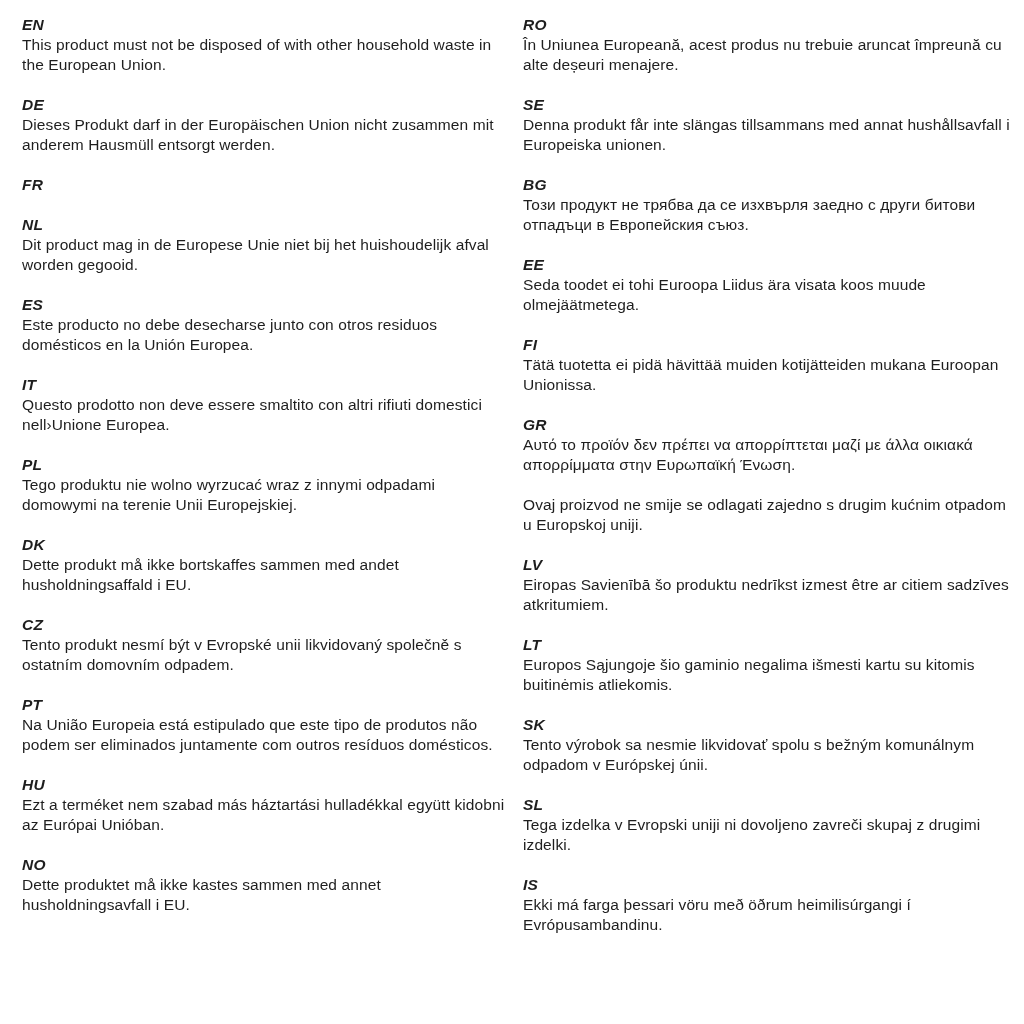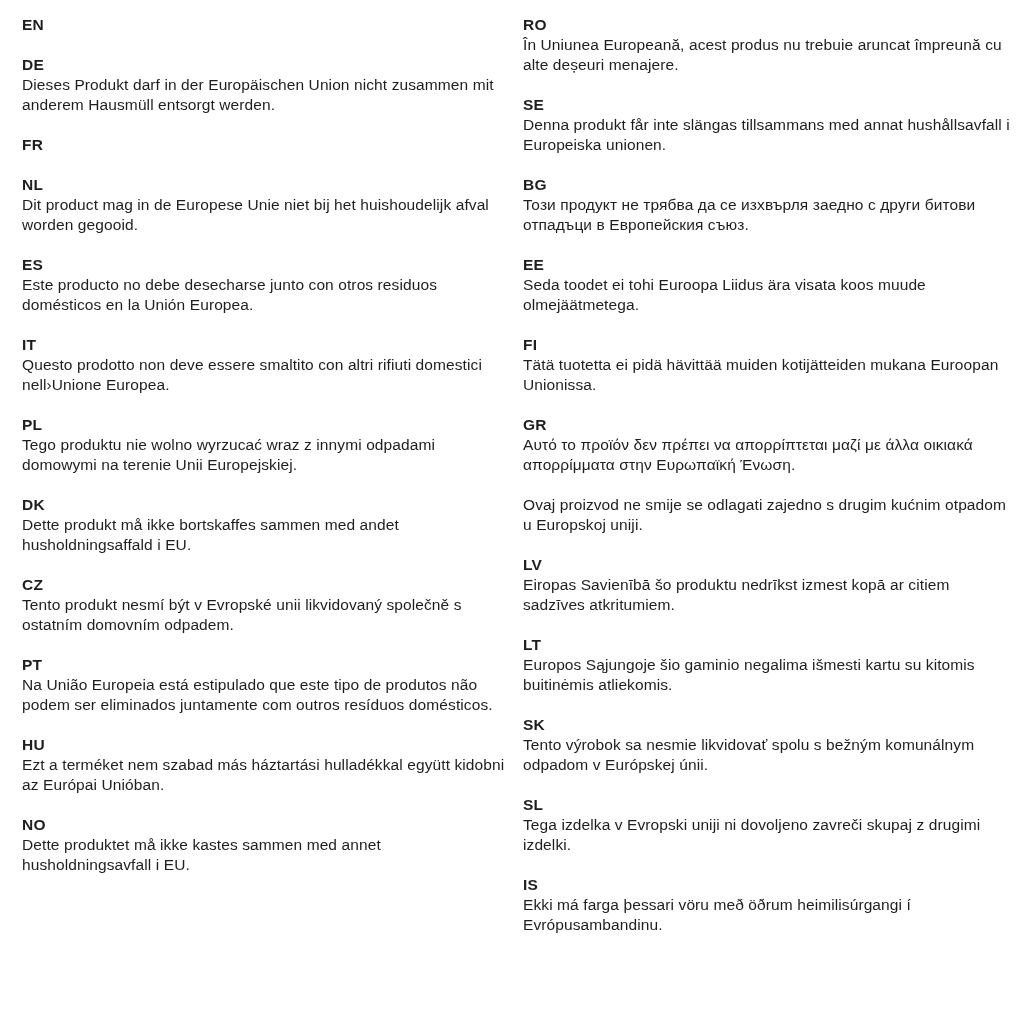--- a/index.html
+++ b/index.html
@@ -27,34 +27,36 @@
     width: 491px;
   }
   .block {
     margin-bottom: 20px;
   }
   .code {
     font-weight: bold;
     font-size: 15.5px;
     line-height: 20px;
     letter-spacing: 0.2px;
+    font-style: italic;
   }
   .text {
     font-size: 15.5px;
     line-height: 20px;
     letter-spacing: 0.1px;
   }
 </style>
 </head>
 <body>
 
 <div class="page">
   <div class="column">
       <div class="block">
         <div class="code">EN</div>
+        <div class="text">This product must not be disposed of with other household waste in the European Union.</div>
       </div>
       <div class="block">
         <div class="code">DE</div>
         <div class="text">Dieses Produkt darf in der Europäischen Union nicht zusammen mit anderem Hausmüll entsorgt werden.</div>
       </div>
       <div class="block">
         <div class="code">FR</div>
       </div>
       <div class="block">
         <div class="code">NL</div>
@@ -116,21 +118,21 @@
       </div>
       <div class="block">
         <div class="code">GR</div>
         <div class="text">Αυτό το προϊόν δεν πρέπει να απορρίπτεται μαζί με άλλα οικιακά απορρίμματα στην Ευρωπαϊκή Ένωση.</div>
       </div>
       <div class="block">
         <div class="text">Ovaj proizvod ne smije se odlagati zajedno s drugim kućnim otpadom u Europskoj uniji.</div>
       </div>
       <div class="block">
         <div class="code">LV</div>
-        <div class="text">Eiropas Savienībā šo produktu nedrīkst izmest kopā ar citiem sadzīves atkritumiem.</div>
+        <div class="text">Eiropas Savienībā šo produktu nedrīkst izmest être ar citiem sadzīves atkritumiem.</div>
       </div>
       <div class="block">
         <div class="code">LT</div>
         <div class="text">Europos Sąjungoje šio gaminio negalima išmesti kartu su kitomis buitinėmis atliekomis.</div>
       </div>
       <div class="block">
         <div class="code">SK</div>
         <div class="text">Tento výrobok sa nesmie likvidovať spolu s bežným komunálnym odpadom v Európskej únii.</div>
       </div>
       <div class="block">

